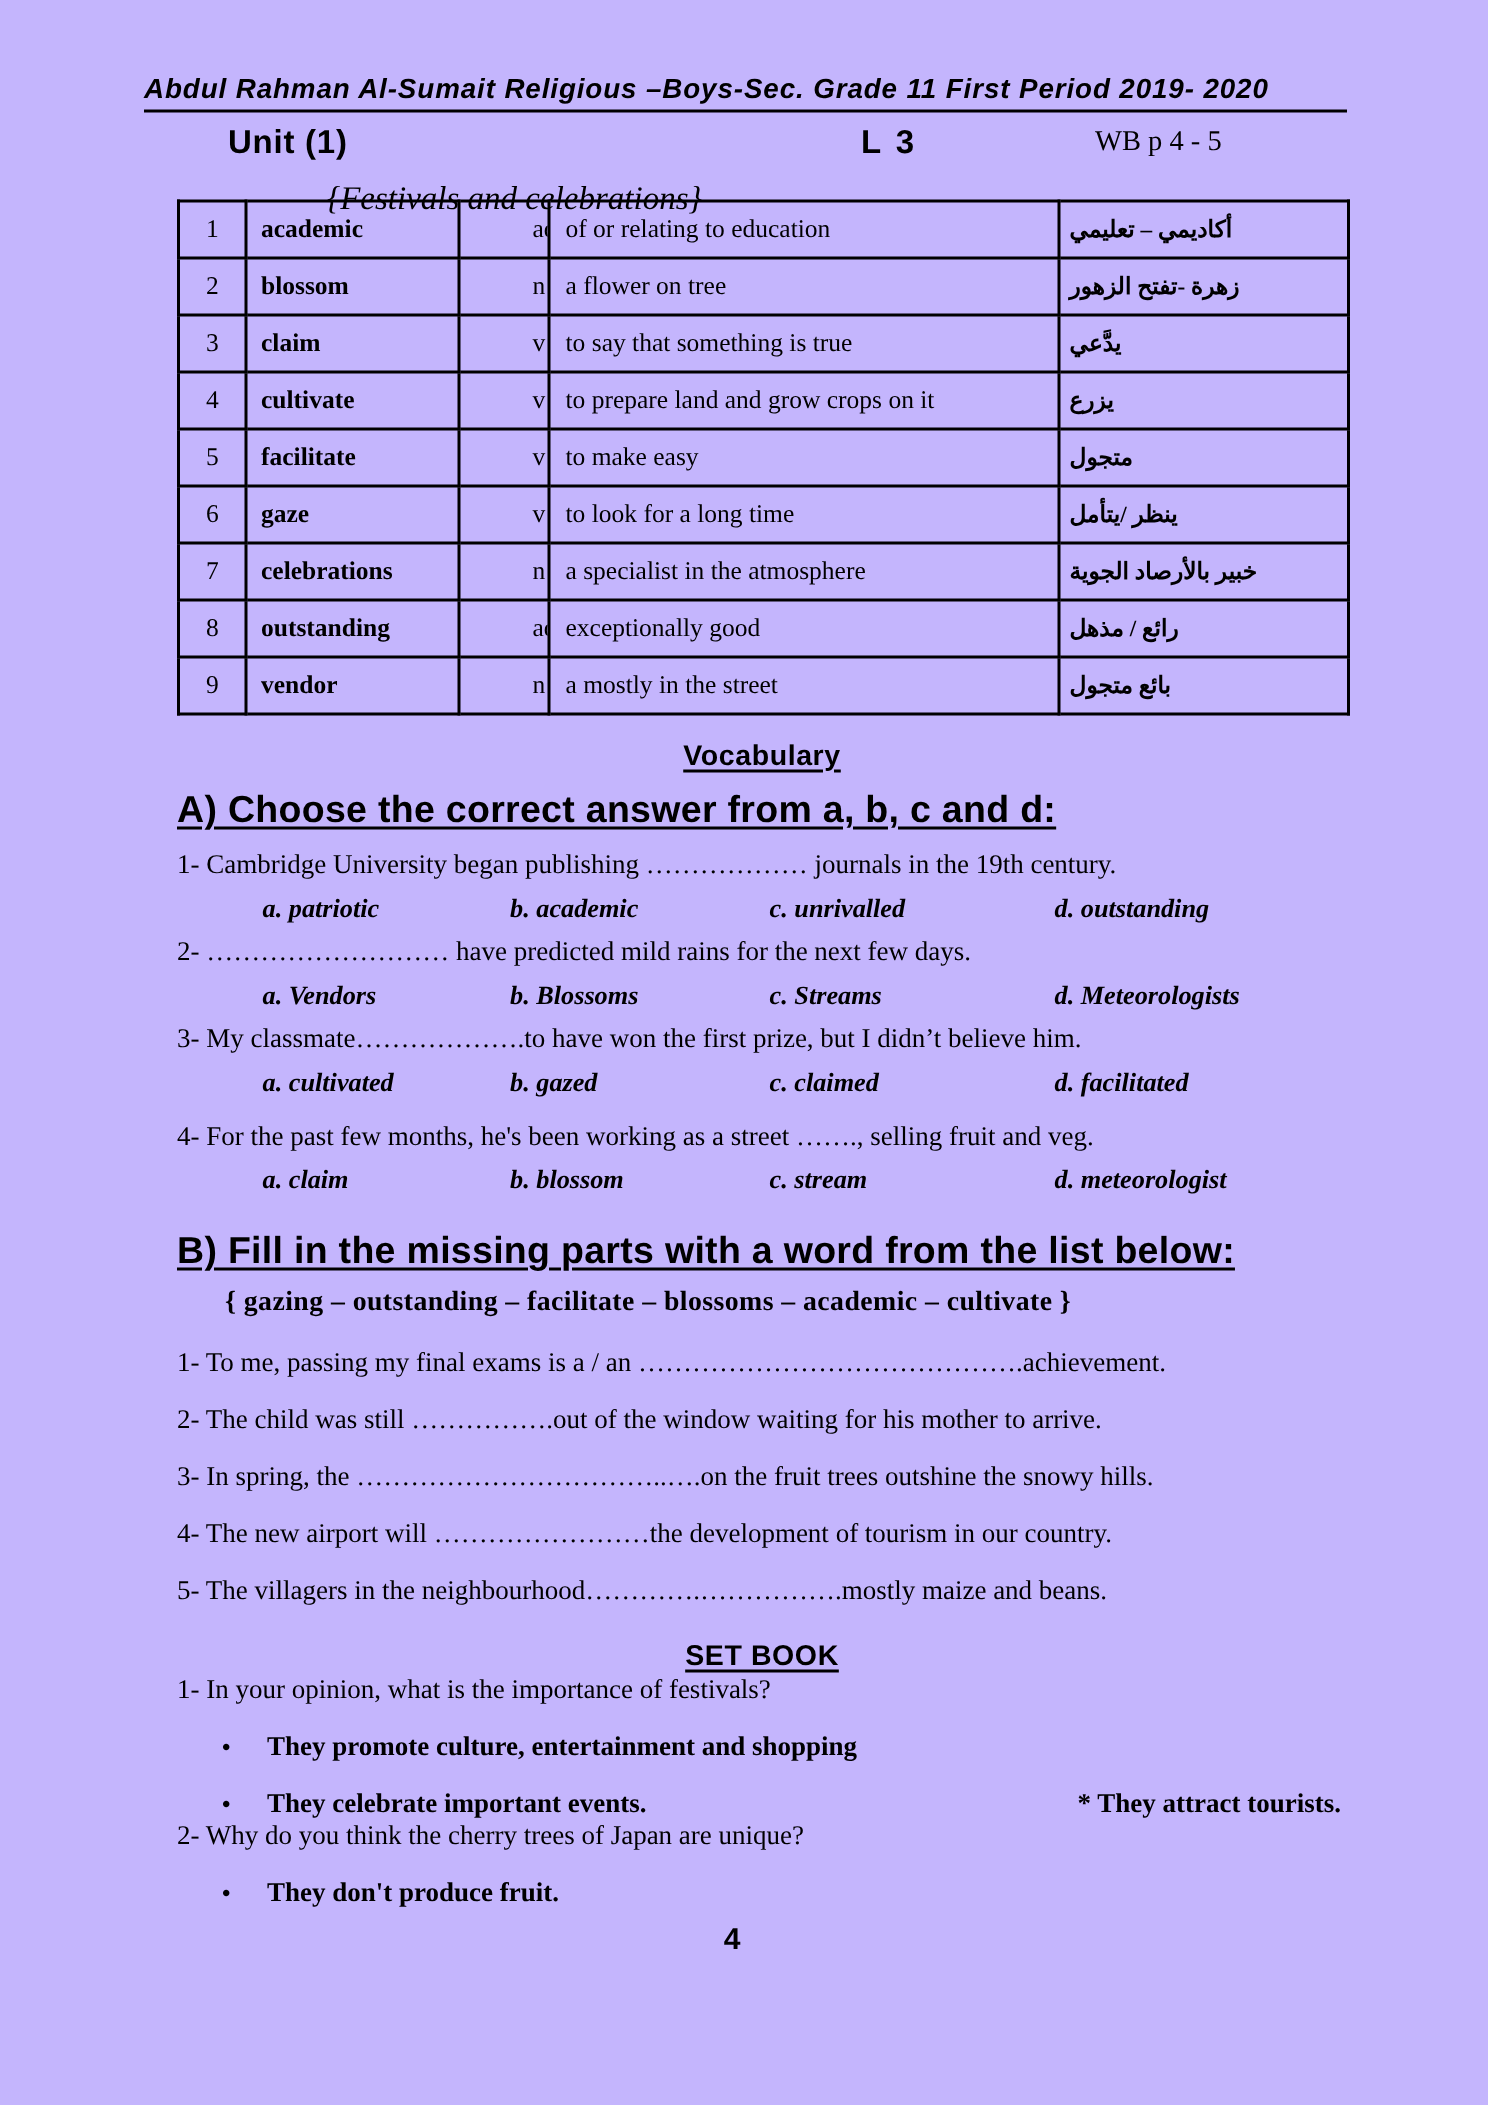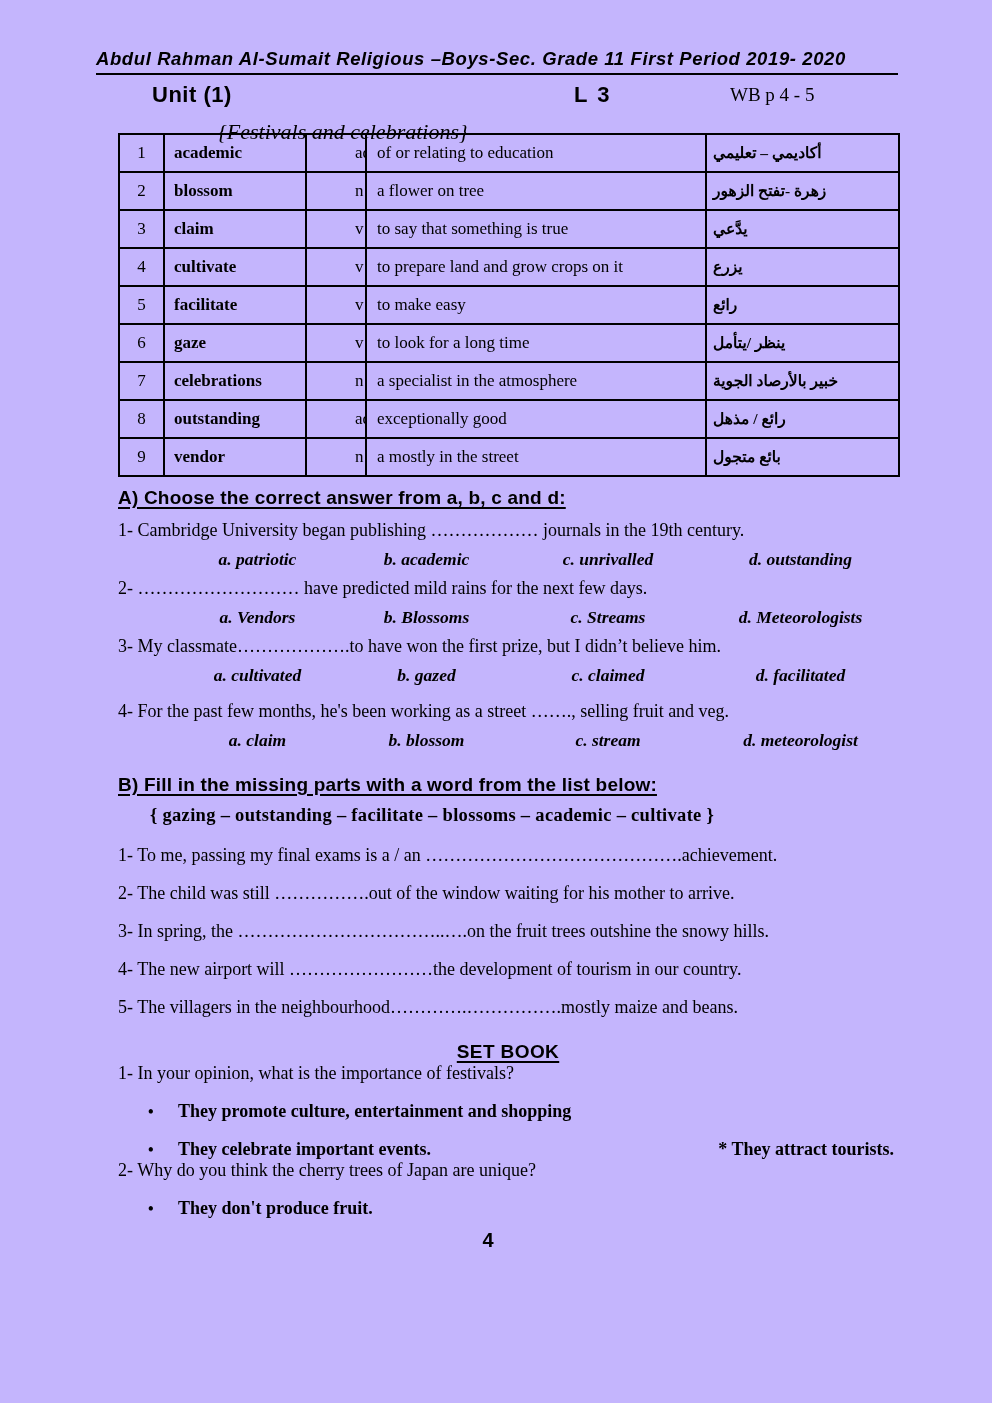--- a/index.html
+++ b/index.html
@@ -98,21 +98,21 @@
     text-align: center;
     font-family: "Liberation Sans", sans-serif;
     font-weight: bold;
     font-size: 19px;
     letter-spacing: 0.4px;
   }
   .center-title span { text-decoration: underline; text-underline-offset: 3px; text-decoration-thickness: 2px; }
   .sec-heading {
     font-family: "Liberation Sans", sans-serif;
     font-weight: bold;
-    font-size: 19px;
+    font-size: 25px;
     letter-spacing: 0.2px;
     text-decoration: underline;
     text-underline-offset: 3px;
     text-decoration-thickness: 2px;
   }
   .sec-a-heading { margin-top: 10px; }
   .sec-b-heading { margin-top: 19px; }
 
   
   .question {
@@ -123,21 +123,20 @@
   .q-first { margin-top: 7px; }
   .q4 { margin-top: 7px; }
   .options {
     display: grid;
     grid-template-columns: 165px 173px 190px 1fr;
     padding-left: 57px;
     font-weight: bold;
     font-style: italic;
     font-size: 17.5px;
     line-height: 29px;
-    text-align: center;
   }
 
   
   .word-list {
     margin-top: 6px;
     padding-left: 32px;
     font-weight: bold;
     font-size: 18.5px;
     line-height: 27px;
     letter-spacing: 0.3px;
@@ -233,21 +232,21 @@
           <td class="word">cultivate</td>
           <td class="pos">v</td>
           <td class="def">to prepare land and grow crops on it</td>
           <td class="ar">يزرع</td>
         </tr>
         <tr>
           <td class="num">5</td>
           <td class="word">facilitate</td>
           <td class="pos">v</td>
           <td class="def">to make easy</td>
-          <td class="ar">رائع</td>
+          <td class="ar">متجول</td>
         </tr>
         <tr>
           <td class="num">6</td>
           <td class="word">gaze</td>
           <td class="pos">v</td>
           <td class="def">to look for a long time</td>
           <td class="ar">ينظر /يتأمل</td>
         </tr>
         <tr>
           <td class="num">7</td>
@@ -266,20 +265,23 @@
         <tr>
           <td class="num">9</td>
           <td class="word">vendor</td>
           <td class="pos">n</td>
           <td class="def">a mostly in the street</td>
           <td class="ar">بائع متجول</td>
         </tr>
       </tbody>
     </table>
 
+    <div class="center-title">
+      <span>Vocabulary</span>
+    </div>
 
     <div class="sec-heading sec-a-heading">A) Choose the correct answer from a, b, c and d:</div>
 
     <div class="question q-first">1- Cambridge University began publishing ……………… journals in the 19th century.</div>
     <div class="options">
       <span>a. patriotic</span>
       <span>b. academic</span>
       <span>c. unrivalled</span>
       <span>d. outstanding</span>
     </div>

